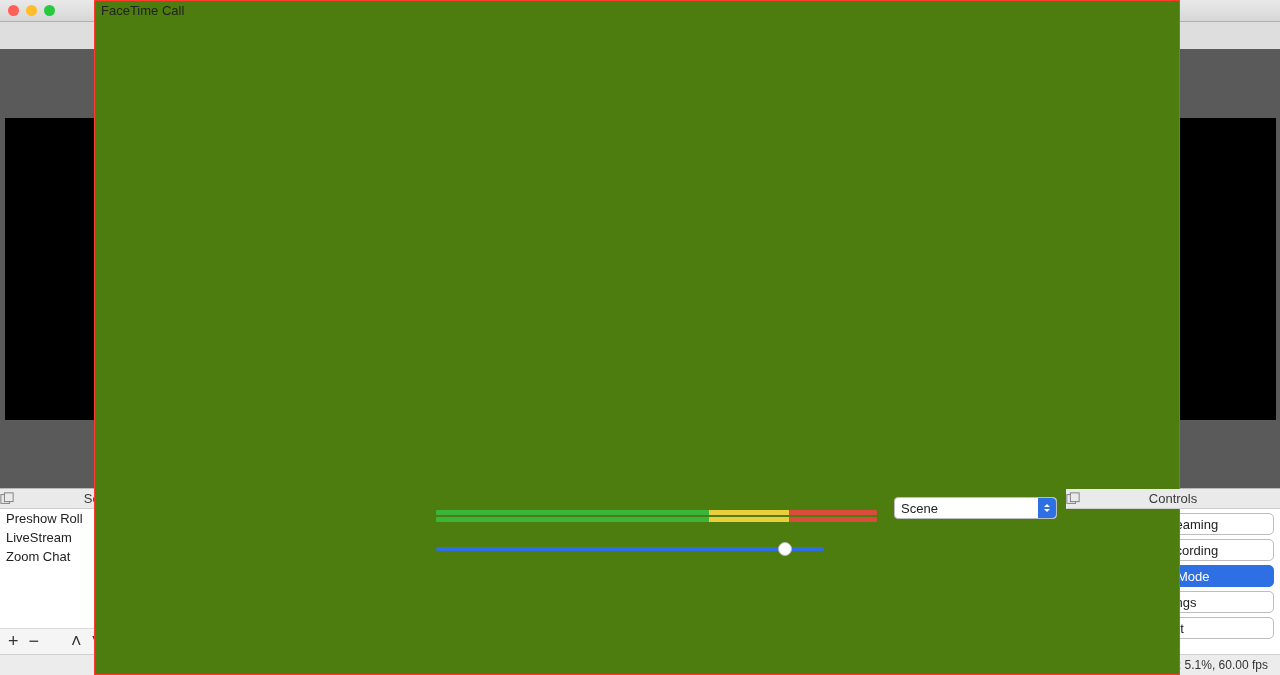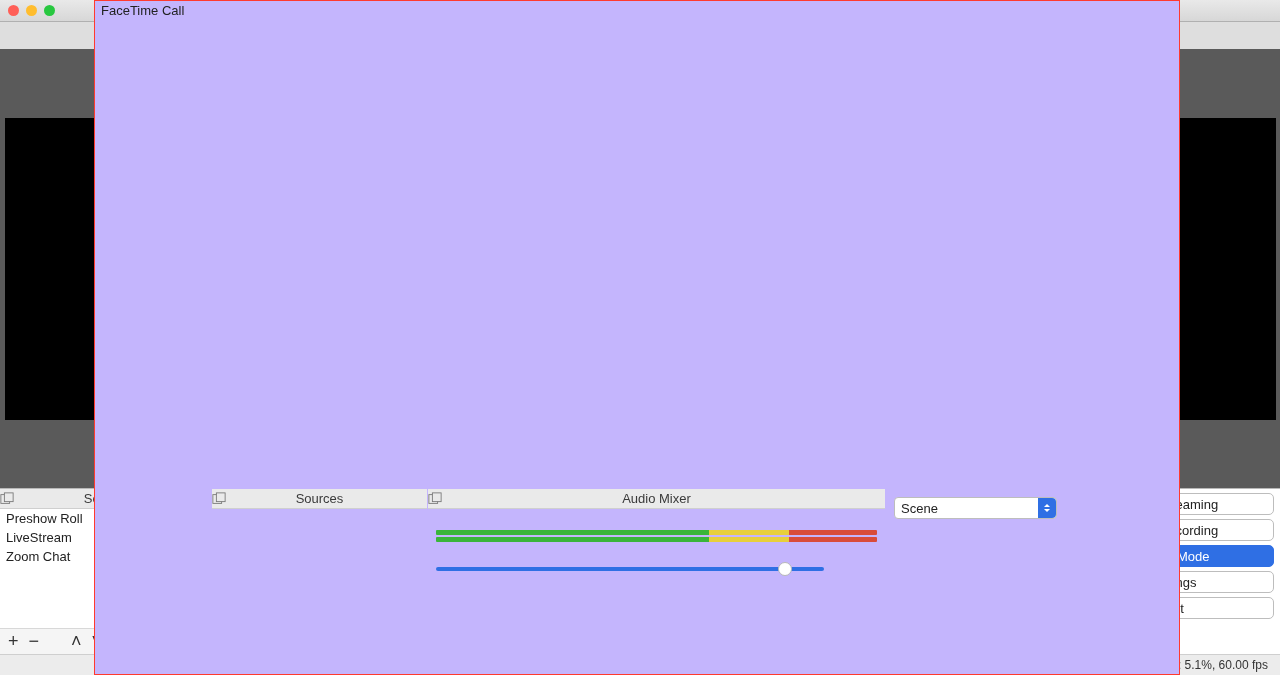--- a/index.html
+++ b/index.html
@@ -67,21 +67,21 @@
 .docktool { height: 26px; border-top: 1px solid #d8d8d8; background:#f5f5f5; display:flex; align-items:center; gap: 10px; padding: 0 8px; font-size: 18px; color:#333; }
 .docktool .sp { width: 12px; }
 
 .d-scenes { width: 212px; }
 .d-sources { width: 216px; }
 .d-mixer { flex: 1; }
 .d-trans { width: 180px; }
 .d-controls { width: 214px; }
 
 .listrow { padding: 2px 6px; font-size: 13px; }
-.listrow.sel { background: #c4b5fd; }
+.listrow.sel { background: #4d7c0f; }
 .srcrow { display:flex; align-items:center; gap:6px; padding:2px 6px; font-size:13px; }
 .srcrow .ico { width:14px; height:12px; border:1px solid #555; }
 .srcrow .sp { flex:1; }
 .eye, .lock { color:#555; }
 
 .mixbody { padding: 4px 8px; }
 .mixrow { display:flex; justify-content:space-between; font-size:13px; }
 .meter { height: 5px; background: linear-gradient(to right, #3ab53a 0%, #3ab53a 62%, #e8cf3b 62%, #e8cf3b 80%, #d94b3a 80%, #d94b3a 100%); margin:2px 0 1px; border-radius:1px; position:relative; }
 .ticks { display:flex; justify-content:space-between; font-size:8px; color:#666; margin-bottom:6px; }
 .volrow { display:flex; align-items:center; gap:8px; }
@@ -505,54 +505,40 @@
     <div class="docktool">
       <span>+</span>
       <span>−</span>
       <span class="sp"></span>
       <span>˄</span>
       <span>˅</span>
     </div>
   </div>
 
   <div class="dock d-sources">
-    <div class="dockhead">
-        <svg class="pop-ico" viewBox="0 0 16 16">
-          <rect x="1" y="3" width="10" height="10" fill="none" stroke="#777"></rect>
-          <rect x="5" y="1" width="10" height="10" fill="#eaeaea" stroke="#777"></rect>
-        </svg>
-        <span class="lbl">Sources</span>
-      </div>
     <div class="dockbody" id="sources-list">
         <div class="srcrow">
           <span class="ico"></span>
           <span>FaceTime</span>
           <span class="sp"></span>
           <span class="eye">👁</span>
           <span class="lock">🔒</span>
         </div>
       </div>
     <div class="docktool">
       <span>+</span>
       <span>−</span>
       <span>⚙</span>
       <span class="sp"></span>
       <span>˄</span>
       <span>˅</span>
     </div>
   </div>
 
   <div class="dock d-mixer">
-    <div class="dockhead">
-        <svg class="pop-ico" viewBox="0 0 16 16">
-          <rect x="1" y="3" width="10" height="10" fill="none" stroke="#777"></rect>
-          <rect x="5" y="1" width="10" height="10" fill="#eaeaea" stroke="#777"></rect>
-        </svg>
-        <span class="lbl">Audio Mixer</span>
-      </div>
     <div class="dockbody mixbody">
       <div class="mixrow">
           <span>Mic/Aux</span>
           <span>0.0 dB</span>
         </div>
       <div class="meter"></div>
       <div class="meter"></div>
       <div class="ticks" id="mix-ticks">
           <span>-60</span>
           <span>-55</span>
@@ -591,20 +577,27 @@
       </div>
       <div class="durrow">
         <span>Duration</span>
         <input value="1000 ms" style="">
 
       </div>
     </div>
   </div>
 
   <div class="dock d-controls">
+    <div class="dockhead">
+        <svg class="pop-ico" viewBox="0 0 16 16">
+          <rect x="1" y="3" width="10" height="10" fill="none" stroke="#777"></rect>
+          <rect x="5" y="1" width="10" height="10" fill="#eaeaea" stroke="#777"></rect>
+        </svg>
+        <span class="lbl">Controls</span>
+      </div>
     <div class="dockbody ctlbody" id="controls-list">
         <div class="ctlbtn">Start Streaming</div>
         <div class="ctlbtn">Start Recording</div>
         <div class="ctlbtn active">Studio Mode</div>
         <div class="ctlbtn">Settings</div>
         <div class="ctlbtn">Exit</div>
       </div>
   </div>
 </div>
 

